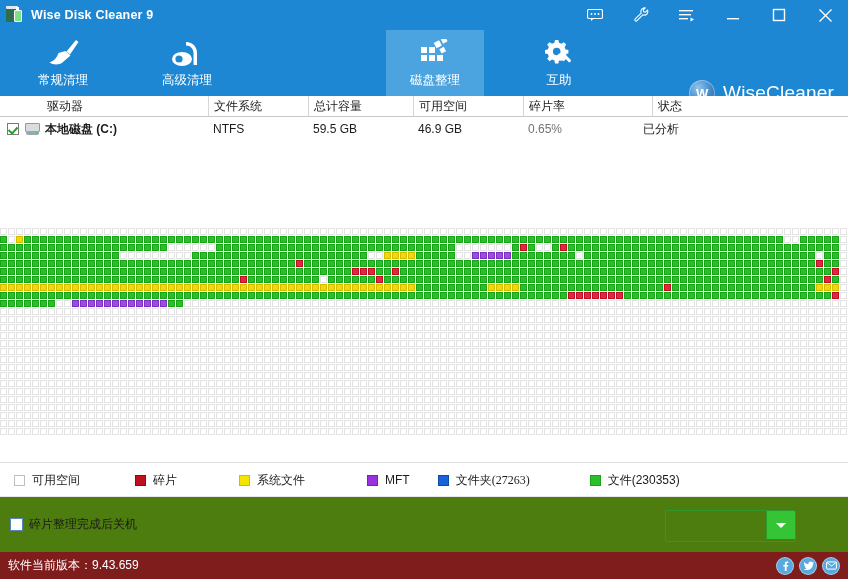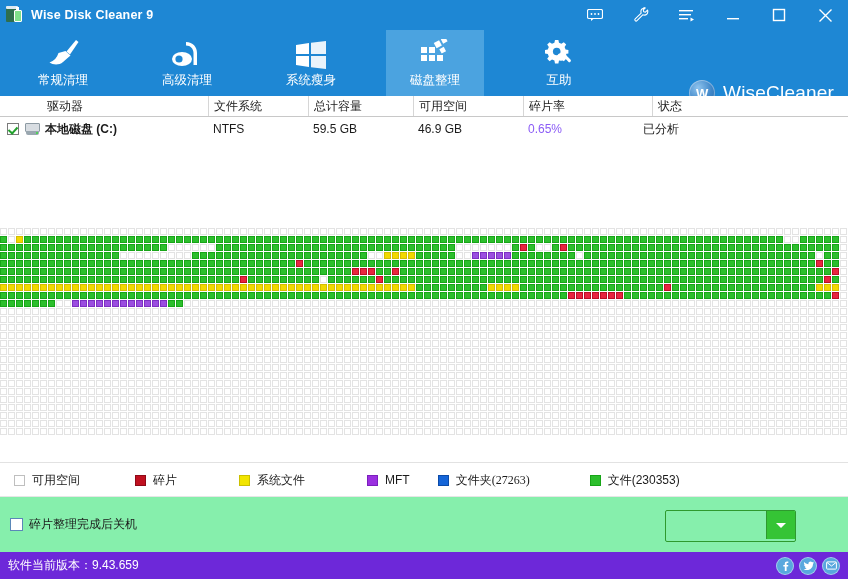--- a/index.html
+++ b/index.html
@@ -57,21 +57,21 @@
     position:absolute;top:0;height:20px;line-height:20px;
     font-size:12px;color:#1b1b1b;padding-left:5px;box-sizing:border-box;
     border-left:1px solid #d6d6d6;
   }
   .th:first-child{border-left:none;}
   .trow{position:relative;height:24px;}
   .td{
     position:absolute;top:0;height:24px;line-height:24px;
     font-size:12px;color:#1b1b1b;padding-left:5px;box-sizing:border-box;white-space:nowrap;
   }
-  .td.frag{color:#8b5cf6;}
+  .td.frag{color:#737373;}
   .cell-drive{display:flex;align-items:center;height:24px;font-weight:bold;}
   .chk{
     width:12px;height:12px;border:1px solid #7a7a7a;background:#ffffff;
     box-sizing:border-box;position:relative;flex:0 0 auto;margin-right:6px;
   }
   .chk.checked::after{
     content:"";position:absolute;left:2px;top:1px;width:4px;height:7px;
     border:solid #22a12c;border-width:0 2px 2px 0;transform:rotate(42deg);
   }
   .disk-ico{width:15px;height:12px;position:relative;flex:0 0 auto;margin-right:5px;}
@@ -99,21 +99,21 @@
     position:absolute;left:0;top:462px;width:848px;height:34px;
     background:#ffffff;border-top:1px solid #e2e2e2;
     display:flex;align-items:center;
   }
   .leg{display:flex;align-items:center;margin-left:10px;font-size:12px;color:#1b1b1b;}
   .leg .sw{width:11px;height:11px;margin-right:7px;box-sizing:border-box;border:1px solid rgba(0,0,0,0.25);}
   .leg .lbl{white-space:nowrap;}
 
   
   .actionbar{
-    position:absolute;left:0;top:496px;width:848px;height:56px;background:#86efac;
+    position:absolute;left:0;top:496px;width:848px;height:56px;background:#4d7c0f;
     border-top:1px solid #e6e6e6;
   }
   .shutdown{
     position:absolute;left:10px;top:19px;display:flex;align-items:center;font-size:12px;color:#1b1b1b;
   }
   .chk-sq{
     width:13px;height:13px;border:1px solid #5a87b8;background:#ffffff;box-sizing:border-box;margin-right:6px;flex:0 0 auto;
   }
   .go-wrap{
     position:absolute;right:52px;top:13px;height:30px;display:flex;
@@ -124,21 +124,21 @@
     display:flex;align-items:center;justify-content:center;cursor:default;margin-top:36px;
   }
   .go-arrow{
     width:28px;height:28px;background:#35c435;border-left:1px solid #2e9a2e;
     display:flex;align-items:center;justify-content:center;cursor:default;
   }
   .caret{width:0;height:0;border-left:5px solid transparent;border-right:5px solid transparent;border-top:5px solid #ffffff;}
 
   
   .statusbar{
-    position:absolute;left:0;top:552px;width:848px;height:27px;background:#6d28d9;
+    position:absolute;left:0;top:552px;width:848px;height:27px;background:#7f1d1d;
     display:flex;align-items:center;
   }
   .status-text{color:#ffffff;font-size:12px;margin-left:8px;}
   .social{position:absolute;right:8px;top:0;height:27px;display:flex;align-items:center;}
   .soc{
     width:16px;height:16px;border-radius:50%;background:#59a8de;color:#ffffff;
     display:flex;align-items:center;justify-content:center;margin-left:5px;cursor:default;
     border:1px solid rgba(255,255,255,0.45);
   }
 </style>
@@ -213,31 +213,20 @@
       <div class="nav-ico">
         <svg width="32" height="30" viewBox="0 0 32 30">
           <path d="M15 3 C22 3 26 8 26 14 L26 26 L22.5 26 L22.5 14 C22.5 10 19.5 6.5 15 6.5 Z" fill="#ffffff"></path>
           <ellipse cx="11" cy="20" rx="10" ry="7" fill="#ffffff"></ellipse>
           <circle cx="8" cy="20" r="3.6" fill="#1e87d4"></circle>
         </svg>
       </div>
       <div class="nav-label">高级清理</div>
     </div>
 
-    <div class="nav-item" style="left:262px;">
-      <div class="nav-ico">
-        <svg width="30" height="28" viewBox="0 0 30 28">
-          <path d="M0 4 L13 2 L13 13 L0 13 Z" fill="#ffffff"></path>
-          <path d="M15 1.7 L30 0 L30 13 L15 13 Z" fill="#e9f3fb"></path>
-          <path d="M0 15 L13 15 L13 26 L0 24 Z" fill="#ffffff"></path>
-          <path d="M15 15 L30 15 L30 28 L15 26.3 Z" fill="#e9f3fb"></path>
-        </svg>
-      </div>
-      <div class="nav-label">系统瘦身</div>
-    </div>
 
     <div class="nav-item active" style="left:386px;">
       <div class="nav-ico">
         <svg width="32" height="30" viewBox="0 0 32 30">
           <rect x="2" y="8" width="6" height="6" fill="#ffffff"></rect>
           <rect x="10" y="8" width="6" height="6" fill="#ffffff"></rect>
           <rect x="2" y="16" width="6" height="6" fill="#ffffff"></rect>
           <rect x="10" y="16" width="6" height="6" fill="#ffffff"></rect>
           <rect x="18" y="16" width="6" height="6" fill="#ffffff"></rect>
           <g transform="rotate(-28 22 7)">

